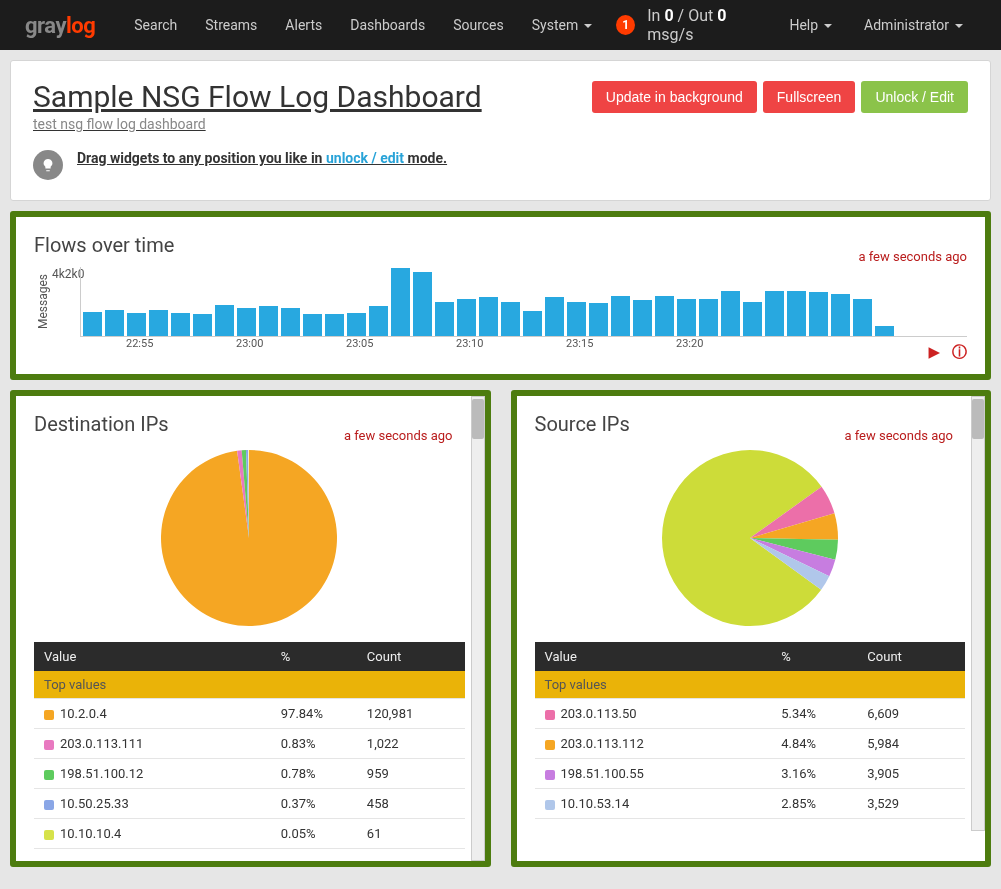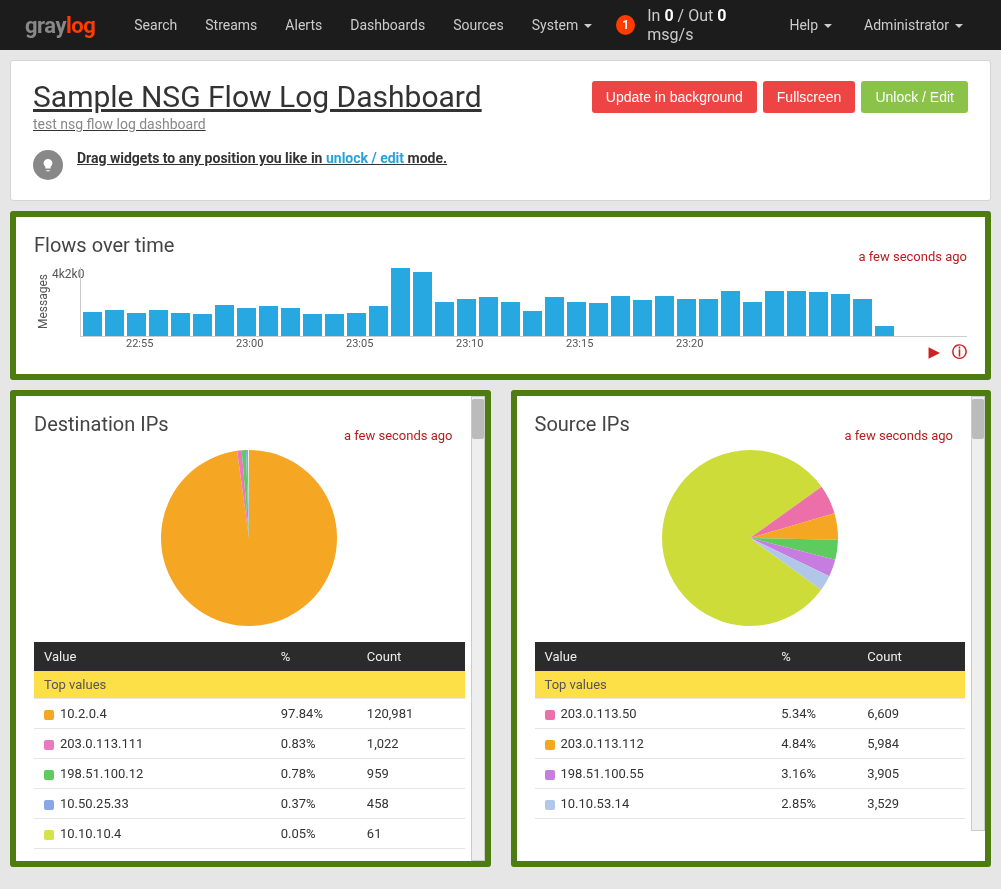--- a/index.html
+++ b/index.html
@@ -83,21 +83,21 @@
   .pie-widget { display:flex; gap:0; }
   .pie-main { flex:1; }
   .pie-scroll { width:14px; background:#eee; border:1px solid #ccc; margin:-16px -18px -12px 6px; position:relative;}
   .pie-scroll .thumb { background:#bbb; position:absolute; left:0; right:0; border-radius:2px;}
   .pie-scroll .thumb.t1 { top:2px; height:40px;}
   .pie-scroll .arrow-up, .pie-scroll .arrow-dn { height:14px; display:flex; align-items:center; justify-content:center; color:#666; font-size:10px;}
   .pie-holder { display:flex; justify-content:center; padding:12px 0 14px;}
   svg.pie { width:180px; height:180px; }
   table.data { width:100%; border-collapse:collapse; font-size:13px; }
   table.data thead th { background:#2b2b2b; color:#eee; text-align:left; font-weight:400; padding:7px 10px;}
-  table.data .subhead td { background:#fde047; padding:6px 10px; color:#555; }
+  table.data .subhead td { background:#eab308; padding:6px 10px; color:#555; }
   table.data tbody td { padding:7px 10px; border-bottom:1px solid #e5e5e5; }
   .swatch { display:inline-block; width:10px; height:10px; border-radius:2px; margin-right:6px; vertical-align:middle;}
   table.data tbody td:nth-child(1){width:55%;}
   table.data tbody td:nth-child(2){width:20%;}
 </style>
 </head>
 <body>
 
 <div class="navbar">
   <div class="brand">

